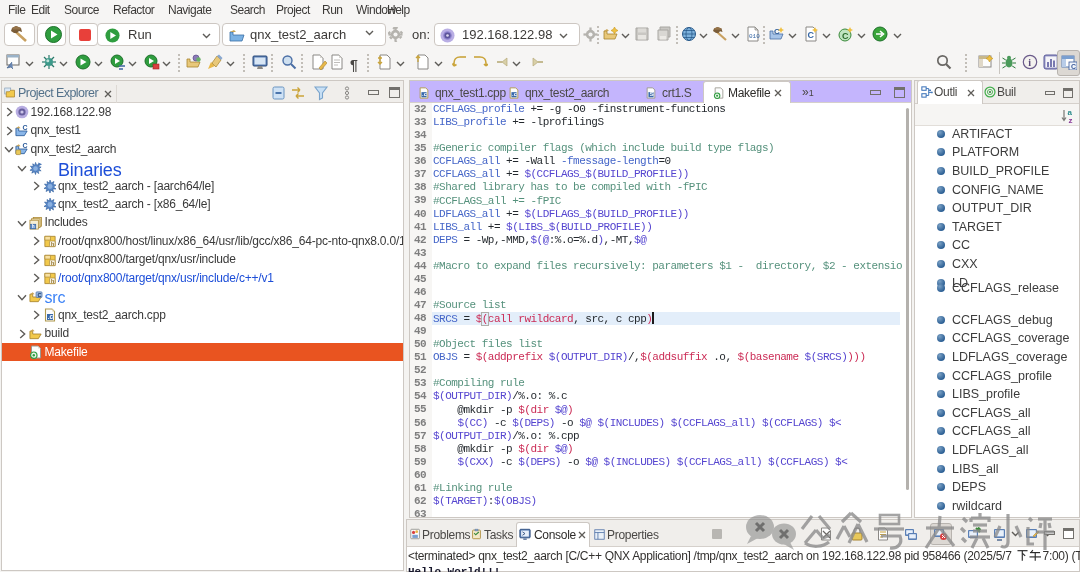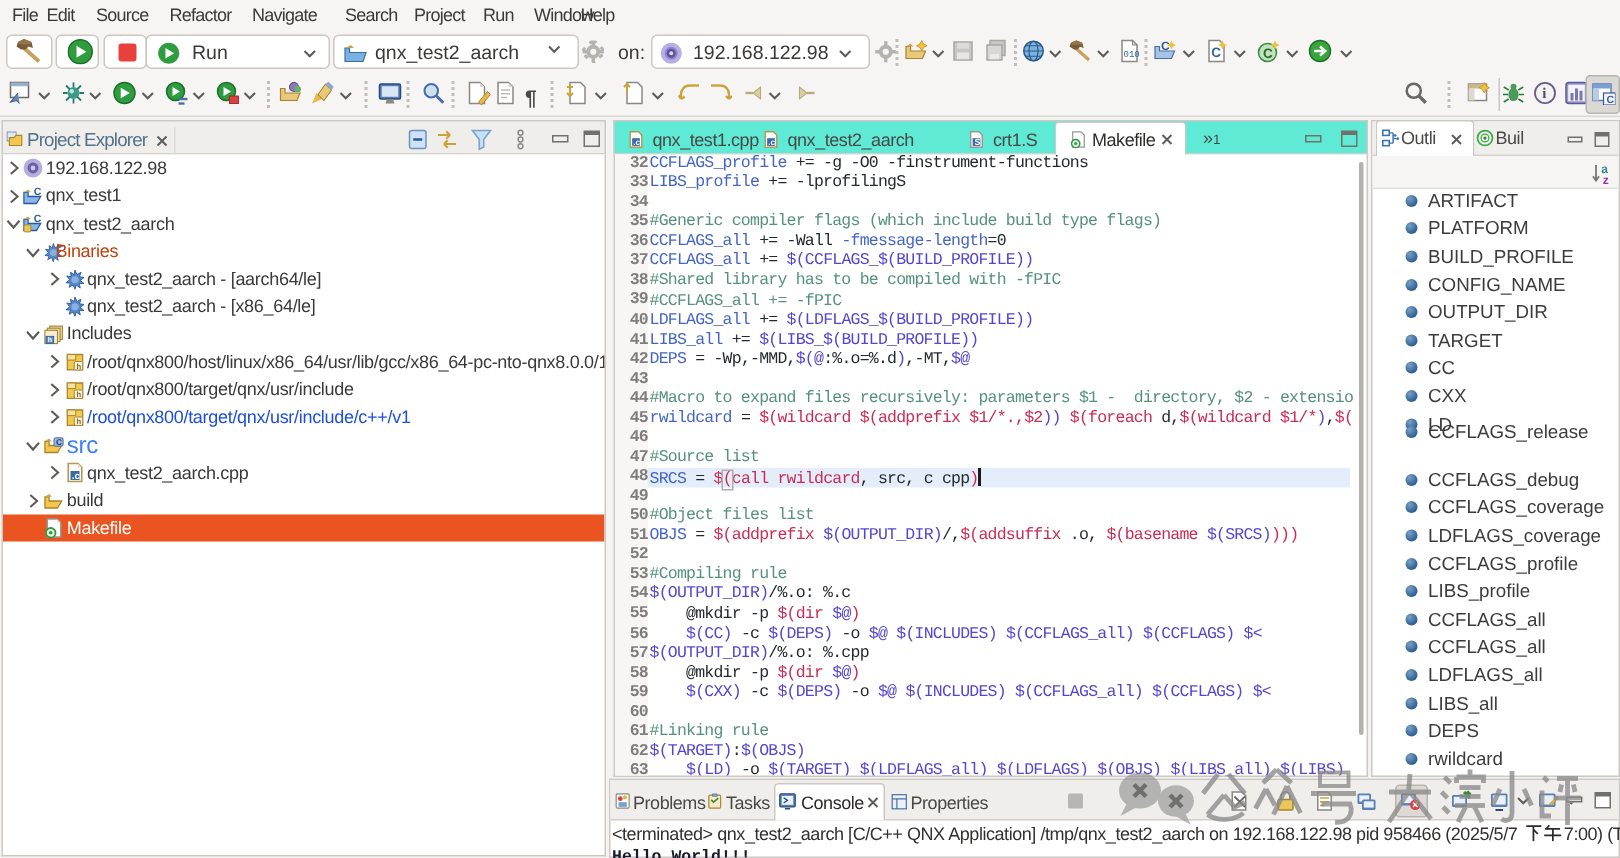--- a/index.html
+++ b/index.html
@@ -16,28 +16,28 @@
 .chev { position:absolute; width:9px; height:6px; }
 .i16 { position:absolute; width:16px; height:16px; }
 .dsep { position:absolute; width:1px; height:18px; border-left:2px dotted #c2beb8; }
 .ti { position:absolute; width:14px; height:14px; }
 
 #row3 { position:absolute; left:0; top:47px; width:1080px; height:31px; background:#f6f5f4; border-bottom:1px solid #dbd7d2; }
 
 #leftpanel  { position:absolute; left:1px;  top:103px; width:403px; height:468px; background:#ffffff; border:1px solid #cdc8c3; border-top:none; overflow:hidden; }
 #lefttabbar { position:absolute; left:1px; top:80px; width:403px; height:23px; background:#f0eeeb; border:1px solid #cdc8c3; border-bottom:1px solid #d5d0cb; }
 #editorpanel{ position:absolute; left:409px; top:103px; width:503px; height:415px; background:#ffffff; border:1px solid #cdc8c3; border-top:none; }
-#edittabbar { position:absolute; left:409px; top:80px; width:503px; height:23px; background:#5eead4; border:1px solid #cdc8c3; border-bottom:1px solid #d5d0cb; }
+#edittabbar { position:absolute; left:409px; top:80px; width:503px; height:23px; background:#c4b5fd; border:1px solid #cdc8c3; border-bottom:1px solid #d5d0cb; }
 #rightpanel { position:absolute; left:914px; top:80px; width:166px; height:438px; background:#ffffff; border:1px solid #cdc8c3; }
 #consolepanel{ position:absolute; left:406px; top:519px; width:674px; height:53px; background:#ffffff; border:1px solid #cdc8c3; }
 
 .tab { position:absolute; font-size:12px; letter-spacing:-0.3px; color:#4a4846; }
 .activetab { background:#ffffff; border:1px solid #cdc8c3; border-bottom:none; border-radius:3px 3px 0 0; }
 
-#gutter { position:absolute; left:4px; top:0px; width:18px; text-align:right;
+#gutter { position:absolute; left:4px; top:0px; width:18px; text-align:left;
   font-family:"Liberation Mono", monospace; font-size:11px; font-weight:bold; letter-spacing:-0.51px;
   line-height:13.065px; color:#7e7e7e; white-space:pre; }
 #code { position:absolute; left:23px; top:0px; width:470px; height:414px; overflow:hidden;
   font-family:"Liberation Mono", monospace; font-size:11px; font-weight:normal; letter-spacing:-0.51px;
   line-height:13px; color:#24292e; }
 .cl { position:absolute; left:0; white-space:pre; }
 .cur { display:inline-block; width:1.5px; height:12px; background:#1a1a1a; vertical-align:-2px; }
 #code .v { color:#4465c8; }
 #code .m { color:#5545d0; }
 #code .c { color:#55917c; }
@@ -446,21 +446,21 @@
       </svg>
   <span style="position:absolute;left:28.5px;top:61.6px;font-size:12px;letter-spacing:-0.2px;color:#3a3a3a;white-space:nowrap">qnx_test2_aarch</span>
   <svg style="position:absolute;left:15px;top:84.6px;width:10px;height:7px" viewBox="0 0 10 7">
         <path d="M1 1.2 L5 5.7 L9 1.2" stroke="#5e5c58" stroke-width="1.4" fill="none"></path>
       </svg>
   <svg class="ti" style="left:27px;top:80.6px" viewBox="0 0 15 14">
         <path d="M7 1 L8.3 4 L11 2.5 L10 5.5 L13 6 L10.5 8 L13 10 L9.8 10 L10.5 13 L7.8 11 L7 14 L5.8 11 L3 12.5 L4 9.8 L1 9.5 L3.5 7.5 L1.5 5 L4.5 5.5 L4 2.5 L6.3 4 Z" fill="#5a88c8" stroke="#2a5a9a" stroke-width=".6"></path>
         <circle cx="7" cy="7.5" r="2.4" fill="#8ab0e0"></circle>
         <path d="M10 1 L14 3 L10 5 Z" fill="#4a78b8"></path>
       </svg>
-  <span style="position:absolute;left:35px;top:80.1px;font-size:12px;letter-spacing:-0.2px;color:#c2410c;white-space:nowrap">Binaries</span>
+  <span style="position:absolute;left:56px;top:80.1px;font-size:18px;letter-spacing:-0.2px;color:#1d4ed8;white-space:nowrap">Binaries</span>
   <svg style="position:absolute;left:31px;top:101.0px;width:7px;height:10px" viewBox="0 0 7 10">
         <path d="M1.2 1 L5.7 5 L1.2 9" stroke="#5e5c58" stroke-width="1.4" fill="none"></path>
       </svg>
   <svg class="ti" style="left:41px;top:99.0px" viewBox="0 0 14 14">
         <path d="M7 1 L8.3 4 L11 2.5 L10 5.5 L13 6 L10.5 8 L13 10 L9.8 10 L10.5 13 L7.8 11 L7 14 L5.8 11 L3 12.5 L4 9.8 L1 9.5 L3.5 7.5 L1.5 5 L4.5 5.5 L4 2.5 L6.3 4 Z" fill="#5a88c8" stroke="#2a5a9a" stroke-width=".6"></path>
         <circle cx="7" cy="7.5" r="2.4" fill="#8ab0e0"></circle>
       </svg>
   <span style="position:absolute;left:56px;top:98.5px;font-size:12px;letter-spacing:-0.2px;color:#3a3a3a;white-space:nowrap">qnx_test2_aarch - [aarch64/le]</span>
   <svg class="ti" style="left:41px;top:117.4px" viewBox="0 0 14 14">
         <path d="M7 1 L8.3 4 L11 2.5 L10 5.5 L13 6 L10.5 8 L13 10 L9.8 10 L10.5 13 L7.8 11 L7 14 L5.8 11 L3 12.5 L4 9.8 L1 9.5 L3.5 7.5 L1.5 5 L4.5 5.5 L4 2.5 L6.3 4 Z" fill="#5a88c8" stroke="#2a5a9a" stroke-width=".6"></path>
@@ -621,39 +621,37 @@
 <div class="cl" style="top:39.2px"><span class="c">#Generic compiler flags (which include build type flags)</span></div>
 <div class="cl" style="top:52.3px"><span class="v">CCFLAGS_all</span> += -Wall <span class="v">-fmessage-length</span>=0</div>
 <div class="cl" style="top:78.4px"><span class="c">#Shared library has to be compiled with -fPIC</span></div>
 <div class="cl" style="top:65.3px"><span class="v">CCFLAGS_all</span> += <span class="m">$(CCFLAGS_$(BUILD_PROFILE))</span></div>
 <div class="cl" style="top:91.5px"><span class="c">#CCFLAGS_all += -fPIC</span></div>
 <div class="cl" style="top:117.6px"><span class="v">LIBS_all</span> += <span class="m">$(LIBS_$(BUILD_PROFILE))</span></div>
 <div class="cl" style="top:104.5px"><span class="v">LDFLAGS_all</span> += <span class="m">$(LDFLAGS_$(BUILD_PROFILE))</span></div>
 <div class="cl" style="top:130.7px"><span class="v">DEPS</span> = -Wp,-MMD,<span class="m">$(@</span>:%.o=%.d<span class="m">)</span>,-MT,<span class="m">$@</span></div>
 <div class="cl" style="top:143.7px"></div>
 <div class="cl" style="top:156.8px"><span class="c">#Macro to expand files recursively: parameters $1 -  directory, $2 - extensio</span></div>
-<div class="cl" style="top:169.8px"><span class="v">rwildcard</span> = <span class="f">$(wildcard $(addprefix $1/*.,$2</span><span class="m">))</span> <span class="f">$(foreach</span> d,<span class="f">$(wildcard $1/*</span><span class="m">)</span>,<span class="f">$(</span></div>
 <div class="cl" style="top:182.9px"></div>
 <div class="cl" style="top:196.0px"><span class="c">#Source list</span></div>
 <div class="cl" style="top:209.0px"><span class="v">SRCS</span> = <span class="f">$</span><span class="f" style="outline:1px solid #b0aeaa">(</span><span class="f">call rwildcard</span>, src, c cpp<span class="f">)</span><span class="cur"></span></div>
 <div class="cl" style="top:222.1px"></div>
 <div class="cl" style="top:235.2px"><span class="c">#Object files list</span></div>
 <div class="cl" style="top:248.2px"><span class="v">OBJS</span> = <span class="f">$(addprefix </span><span class="m">$(OUTPUT_DIR)</span>/,<span class="f">$(addsuffix </span>.o, <span class="f">$(basename </span><span class="m">$(SRCS)</span><span class="f">)))</span></div>
 <div class="cl" style="top:261.3px"></div>
 <div class="cl" style="top:274.4px"><span class="c">#Compiling rule</span></div>
 <div class="cl" style="top:287.4px"><span class="m">$(OUTPUT_DIR)</span>/%.o: %.c</div>
 <div class="cl" style="top:300.5px">    @mkdir -p <span class="f">$(dir </span><span class="m">$@</span><span class="f">)</span></div>
 <div class="cl" style="top:313.6px">    <span class="m">$(CC)</span> -c <span class="m">$(DEPS)</span> -o <span class="m">$@</span> <span class="m">$(INCLUDES)</span> <span class="m">$(CCFLAGS_all)</span> <span class="m">$(CCFLAGS)</span> <span class="m">$&lt;</span></div>
 <div class="cl" style="top:326.6px"><span class="m">$(OUTPUT_DIR)</span>/%.o: %.cpp</div>
 <div class="cl" style="top:339.7px">    @mkdir -p <span class="f">$(dir </span><span class="m">$@</span><span class="f">)</span></div>
 <div class="cl" style="top:352.8px">    <span class="m">$(CXX)</span> -c <span class="m">$(DEPS)</span> -o <span class="m">$@</span> <span class="m">$(INCLUDES)</span> <span class="m">$(CCFLAGS_all)</span> <span class="m">$(CCFLAGS)</span> <span class="m">$&lt;</span></div>
 <div class="cl" style="top:365.8px"></div>
 <div class="cl" style="top:378.9px"><span class="c">#Linking rule</span></div>
 <div class="cl" style="top:391.9px"><span class="m">$(TARGET)</span>:<span class="m">$(OBJS)</span></div>
-<div class="cl" style="top:405.0px">    <span class="m">$(LD)</span> -o <span class="m">$(TARGET)</span> <span class="m">$(LDFLAGS_all)</span> <span class="m">$(LDFLAGS)</span> <span class="m">$(OBJS)</span> <span class="m">$(LIBS_all)</span> <span class="m">$(LIBS)</span></div>
 </div>
   <div style="position:absolute;left:496px;top:5px;width:3px;height:382px;background:#b4b1ad;border-radius:2px"></div>
 </div>
 <div id="rightpanel">
   <div style="position:absolute;left:0;top:0;width:164px;height:23px;background:#f0eeeb;border-bottom:1px solid #d5d0cb"></div>
   <div class="activetab" style="position:absolute;left:2px;top:-1px;width:66px;height:24px"></div>
   <svg style="position:absolute;left:6px;top:5px;width:12px;height:12px" viewBox="0 0 14 14">
       <rect x="1" y="1" width="5" height="4" fill="#fff" stroke="#3a72b8" stroke-width="1.2"></rect>
       <rect x="1" y="9" width="5" height="4" fill="#fff" stroke="#3a72b8" stroke-width="1.2"></rect>
       <path d="M6 3 L9 3 M6 11 L9 11 M9 3 L9 11" stroke="#3a72b8" stroke-width="1.1" fill="none"></path>

